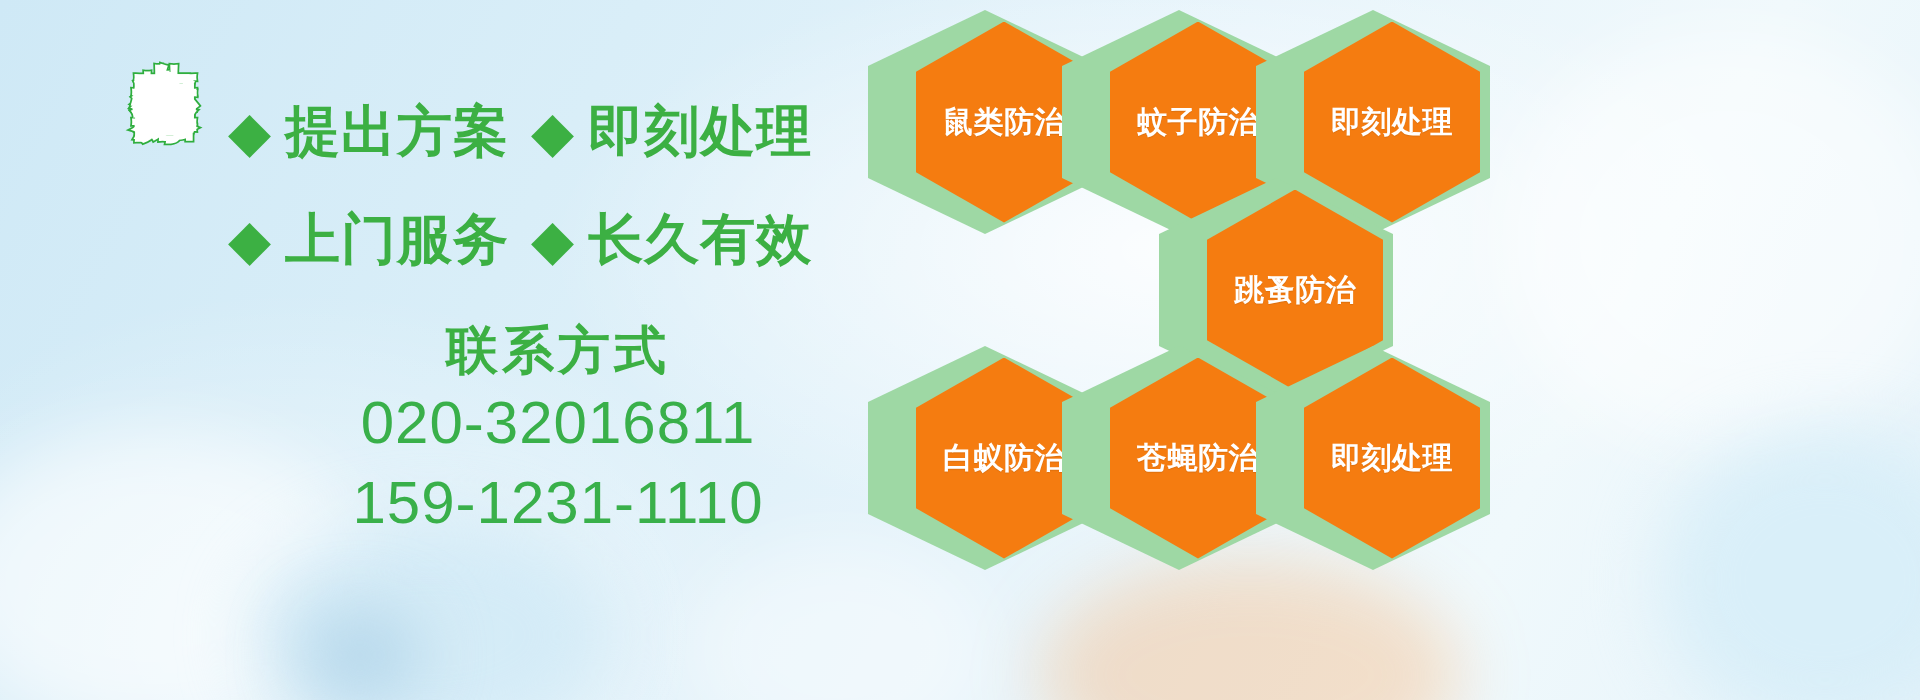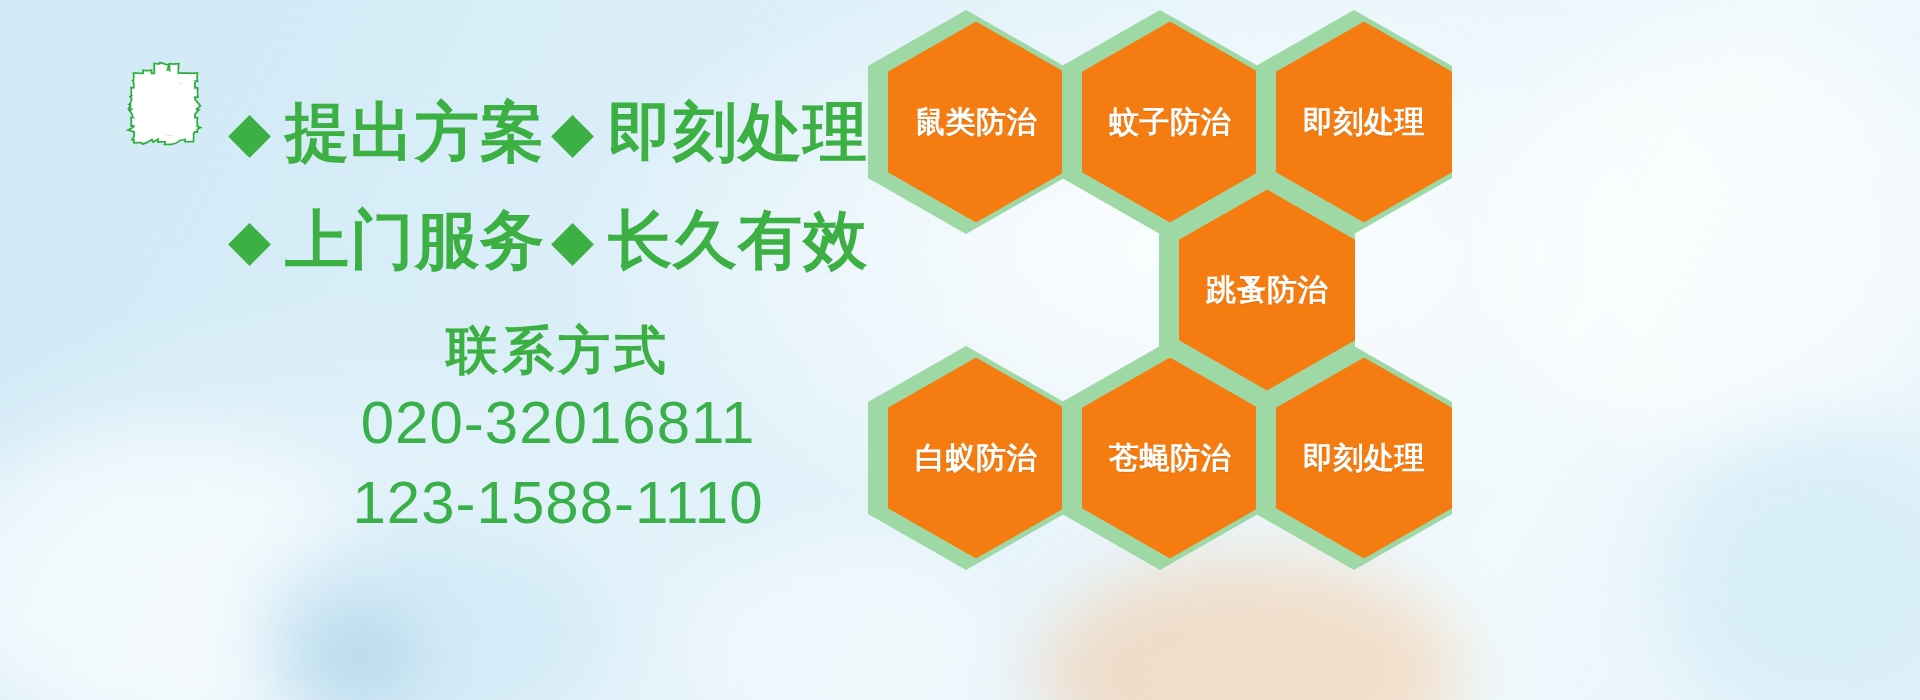--- a/index.html
+++ b/index.html
@@ -51,21 +51,21 @@
     display:flex; align-items:center;
     height:108px;
   }
   .feature-item { display:flex; align-items:center; }
   .f-gap { width:22px; }
   .diamond {
     font-size:56px; line-height:1; color:#3cb043;
     margin-right:14px; display:inline-block;
   }
   .f-label {
-    font-size:64px; font-weight:bold; letter-spacing:1px; color:#3cb043;
+    font-size:55px; font-weight:bold; letter-spacing:1px; color:#3cb043;
     white-space:nowrap;
   }
 
   
   #contact { position:absolute; left:228px; top:318px; width:660px; text-align:center; }
   #contact-title {
     font-size:52px; font-weight:bold; color:#3cb043; letter-spacing:4px;
     line-height:1.25;
   }
   .phone {
@@ -73,21 +73,21 @@
     line-height:1.34; font-weight:normal;
   }
 
   
   #honeycomb { position:absolute; left:862px; top:4px; width:600px; height:560px; }
   .hex {
     position:absolute; width:196px; height:224px;
     -webkit-clip-path: polygon(50% 0%, 100% 25%, 100% 75%, 50% 100%, 0% 75%, 0% 25%);
     clip-path: polygon(50% 0%, 100% 25%, 100% 75%, 50% 100%, 0% 75%, 0% 25%);
     background:#9ed8a4;
-    display:flex; align-items:center; justify-content:flex-end;
+    display:flex; align-items:center; justify-content:center;padding-left:38px;
   }
   .hex-inner {
     width:176px; height:201px;
     -webkit-clip-path: polygon(50% 0%, 100% 25%, 100% 75%, 50% 100%, 0% 75%, 0% 25%);
     clip-path: polygon(50% 0%, 100% 25%, 100% 75%, 50% 100%, 0% 75%, 0% 25%);
     background:#f57c10;
     display:flex; align-items:center; justify-content:center;
   }
   .hex-label {
     font-size:30px; font-weight:bold; color:#ffffff;
@@ -142,21 +142,21 @@
       <div class="feature-item">
         <span class="diamond">◆</span>
         <span class="f-label">长久有效</span>
       </div>
     </div>
   </div>
 
   <div id="contact">
     <div id="contact-title">联系方式</div>
     <div class="phone">020-32016811</div>
-    <div class="phone">123-1588-1110</div>
+    <div class="phone">159-1231-1110</div>
   </div>
 
   <div id="honeycomb">
     <div class="hex h0">
       <div class="hex-inner">
         <span class="hex-label">鼠类防治</span>
       </div>
     </div>
     <div class="hex h1">
       <div class="hex-inner">

